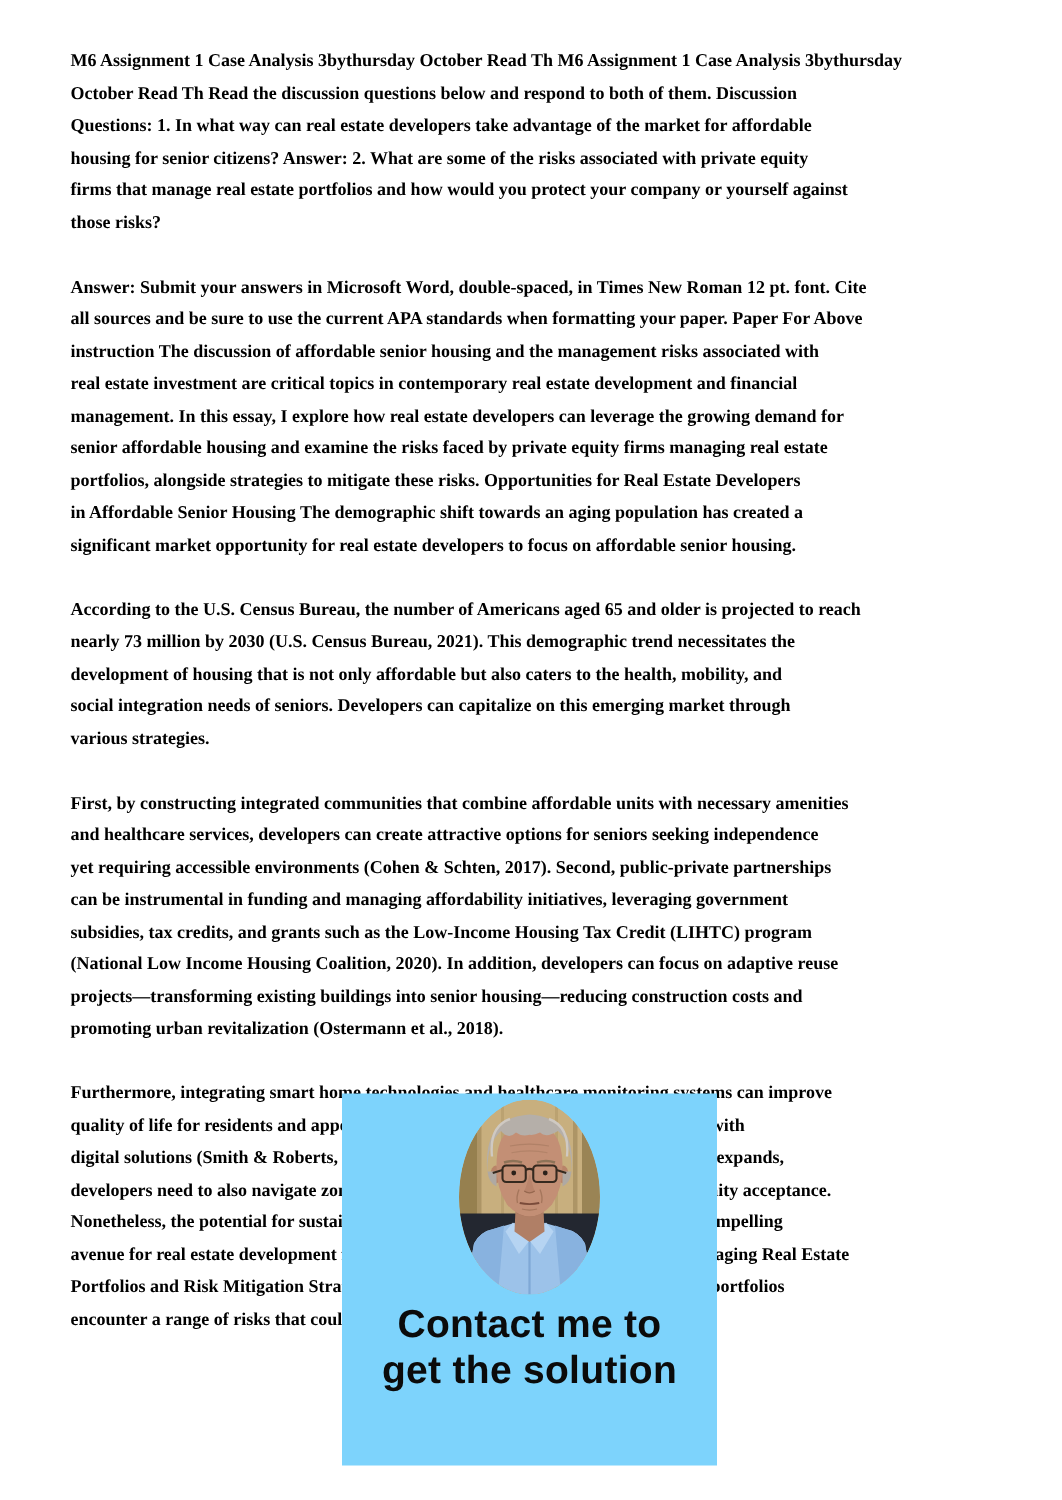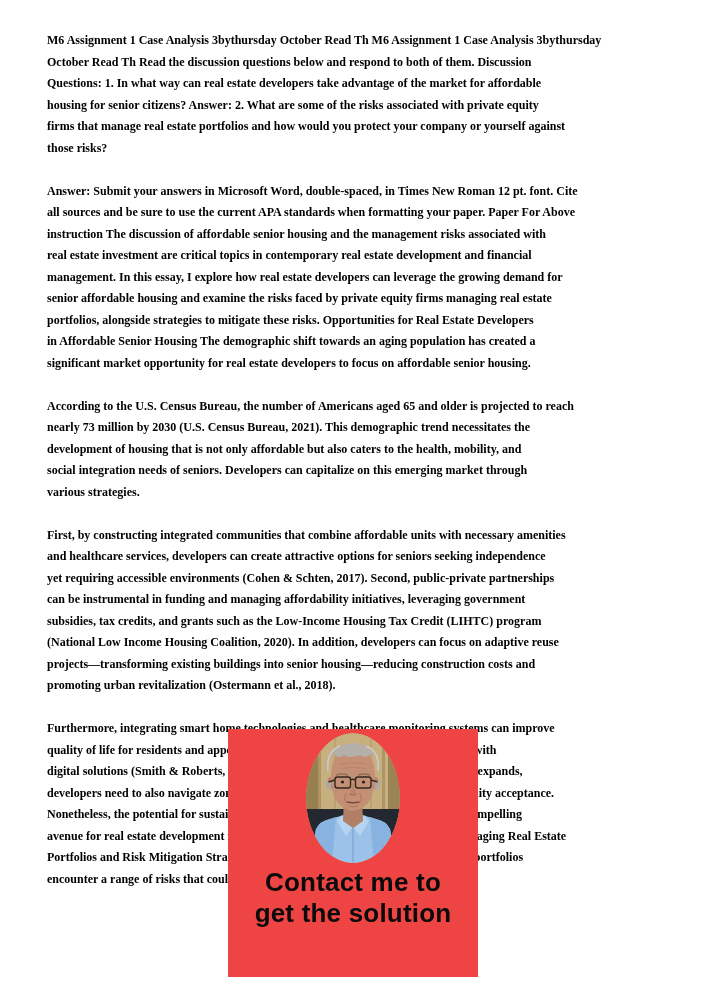--- a/index.html
+++ b/index.html
@@ -98,21 +98,21 @@
   <p class="para">Furthermore, integrating smart home technologies and healthcare monitoring systems can improve
 quality of life for residents and appeal to families who are increasingly comfortable with
 digital solutions (Smith &amp; Roberts, 2019). As the national market for senior housing expands,
 developers need to also navigate zoning regulations, construction costs, and community acceptance.
 Nonetheless, the potential for sustained returns and social impact can make this a compelling
 avenue for real estate development firms. Risks Faced by Private Equity Firms Managing Real Estate
 Portfolios and Risk Mitigation Strategies Private equity firms managing real estate portfolios
 encounter a range of risks that could impact their returns and operational stability.</p>
 </div>
 
-<div class="ad" style="background-color: #ef4444; align-items: center;">
+<div class="ad" style="background-color: #7dd3fc; align-items: center;">
   <div class="ad-photo">
     <svg viewBox="0 0 94 130" width="94" height="130" xmlns="http://www.w3.org/2000/svg">
       <defs>
         <clipPath id="oc">
             <ellipse cx="47" cy="65" rx="47" ry="65"></ellipse>
           </clipPath>
       </defs>
       <g clip-path="url(#oc)">
         <rect width="94" height="130" fill="#C8AF7E"></rect>
         <rect x="0" width="12" height="130" fill="#96804F"></rect>

